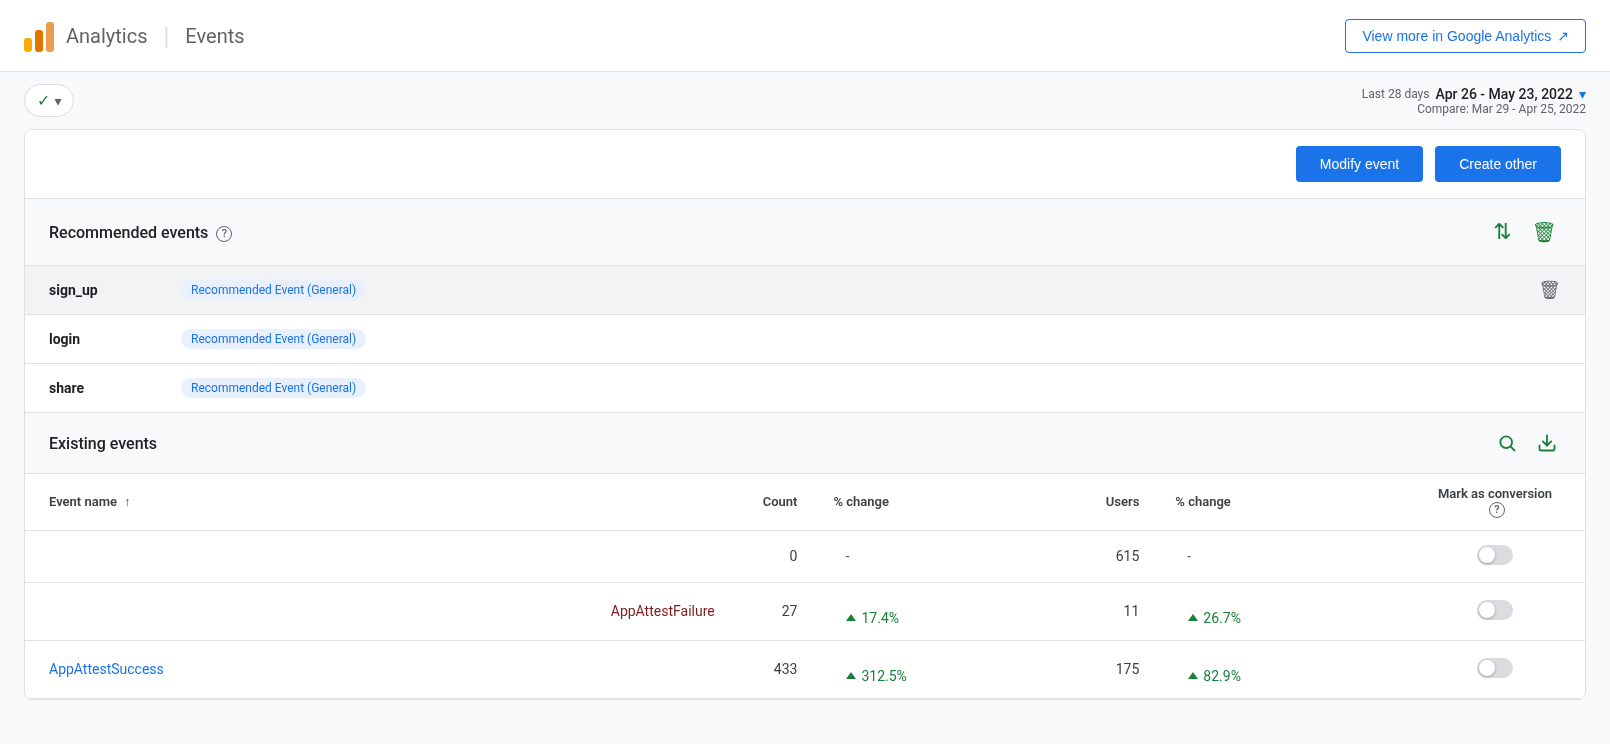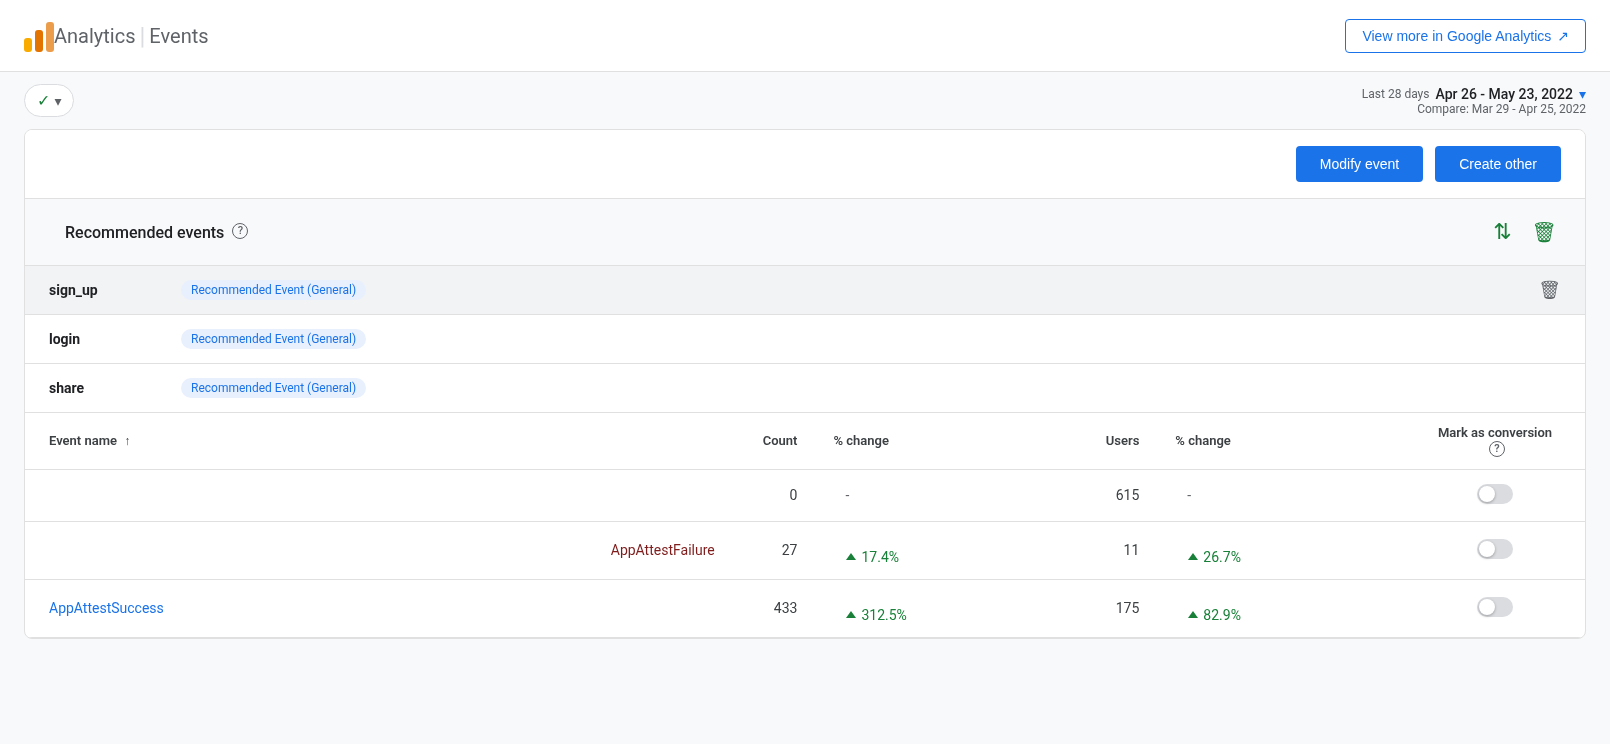--- a/index.html
+++ b/index.html
@@ -11,20 +11,21 @@
       border-bottom: 1px solid #e0e0e0;
       display: flex;
       align-items: center;
       justify-content: space-between;
       padding: 0 24px;
       height: 72px;
     }
     .header-left {
       display: flex;
       align-items: center;
+      gap: 12px;
     }
     .logo-icon {
       display: flex;
       align-items: flex-end;
       gap: 3px;
       height: 32px;
     }
     .logo-bar {
       border-radius: 3px;
       width: 8px;
@@ -134,23 +135,22 @@
       justify-content: space-between;
       padding: 16px 24px;
       border-bottom: 1px solid #e0e0e0;
       background: #f8f9fa;
     }
     .section-title {
       font-size: 16px;
       font-weight: 500;
       color: #202124;
       display: flex;
-      align-items: flex-start;
+      align-items: flex-end;
       gap: 8px;
-      margin-left: 16px;
     }
     .section-actions {
       display: flex;
       gap: 12px;
       align-items: center;
     }
     .icon-btn {
       background: none;
       border: none;
       cursor: pointer;
@@ -351,20 +351,38 @@
   </div>
   <div class="event-row">
     <span class="event-name">login</span>
     <span class="event-badge">Recommended Event (General)</span>
   </div>
   <div class="event-row">
     <span class="event-name">share</span>
     <span class="event-badge">Recommended Event (General)</span>
   </div>
 
+  <div class="existing-section-header">
+    <span class="existing-title">Existing events</span>
+    <div class="existing-actions">
+      <button class="icon-btn" title="Search" style="font-size:20px; color:#188038;">
+        <svg width="20" height="20" viewBox="0 0 24 24" fill="none" stroke="#188038" stroke-width="2.2" stroke-linecap="round" stroke-linejoin="round">
+            <circle cx="11" cy="11" r="7"></circle>
+            <line x1="21" y1="21" x2="16.65" y2="16.65"></line>
+          </svg>
+      </button>
+      <button class="icon-btn" title="Download" style="font-size:20px; color:#188038;">
+        <svg width="20" height="20" viewBox="0 0 24 24" fill="none" stroke="#188038" stroke-width="2.2" stroke-linecap="round" stroke-linejoin="round">
+            <path d="M21 15v4a2 2 0 0 1-2 2H5a2 2 0 0 1-2-2v-4"></path>
+            <polyline points="7 10 12 15 17 10"></polyline>
+            <line x1="12" y1="15" x2="12" y2="3"></line>
+          </svg>
+      </button>
+    </div>
+  </div>
 
   <table class="events-table">
     <thead>
       <tr>
         <th class="th-event-name" style="cursor:pointer;">
           <span>Event name</span>
           <span class="sort-icon">↑</span>
         </th>
         <th class="th-count col-count">Count</th>
         <th class="th-change">% change</th>

